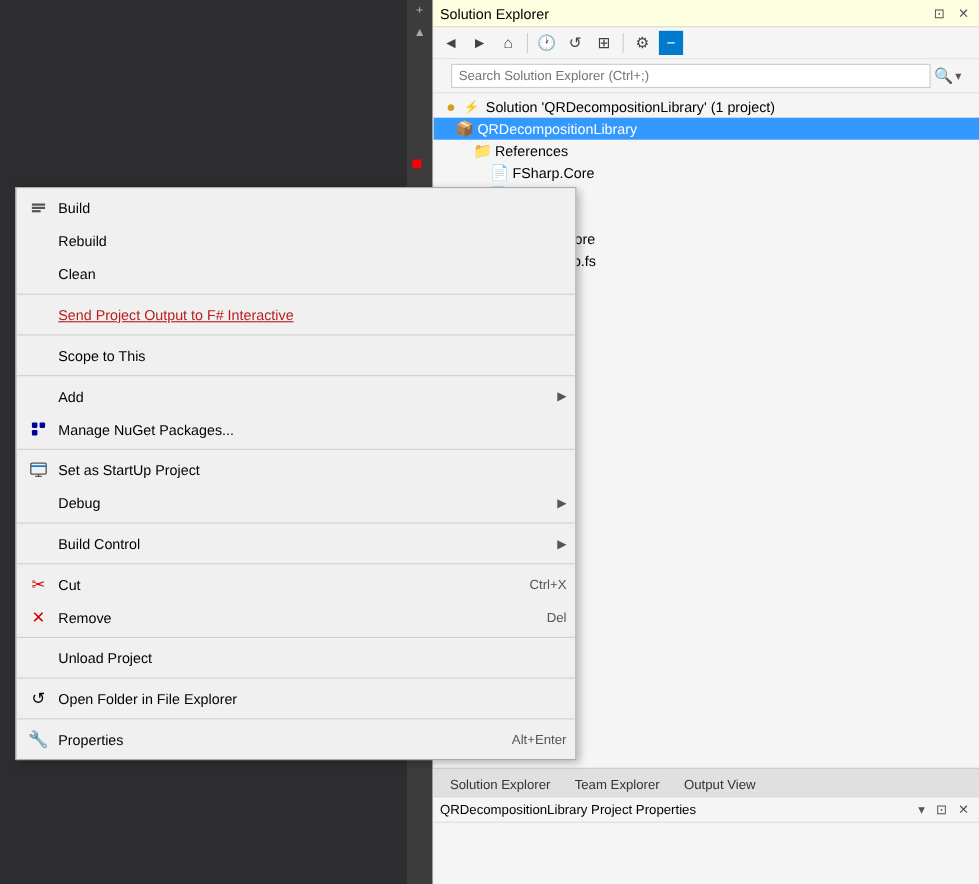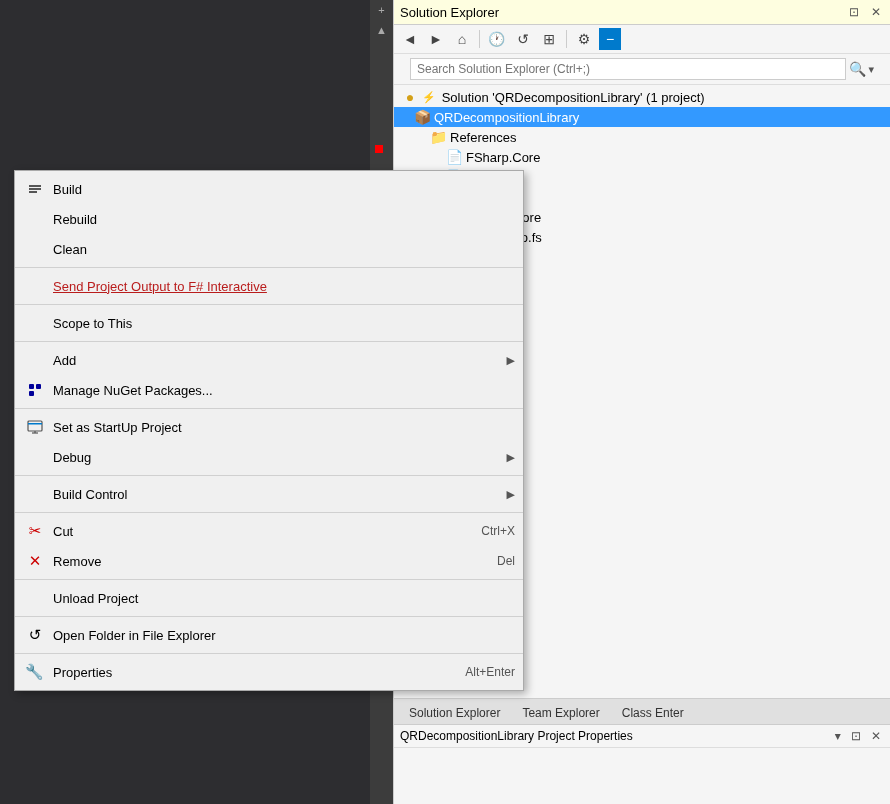--- a/index.html
+++ b/index.html
@@ -376,21 +376,21 @@
 
     <div class="se-item se-item-indent2">
       <span class="se-item-icon" style="color:#00f;">📄</span>
       <span class="se-item-text">Script.fsx</span>
     </div>
   </div>
 
   <div class="se-bottom-tabs">
     <div class="se-bottom-tab">Solution Explorer</div>
     <div class="se-bottom-tab">Team Explorer</div>
-    <div class="se-bottom-tab">Class Enter</div>
+    <div class="se-bottom-tab">Output View</div>
   </div>
 
   <div class="properties-panel">
     <div class="prop-title-bar">
       <span class="prop-title-text">QRDecompositionLibrary Project Properties</span>
       <div class="prop-controls">
         <span class="se-title-btn">▾</span>
         <span class="se-title-btn">⊡</span>
         <span class="se-title-btn">✕</span>
       </div>

